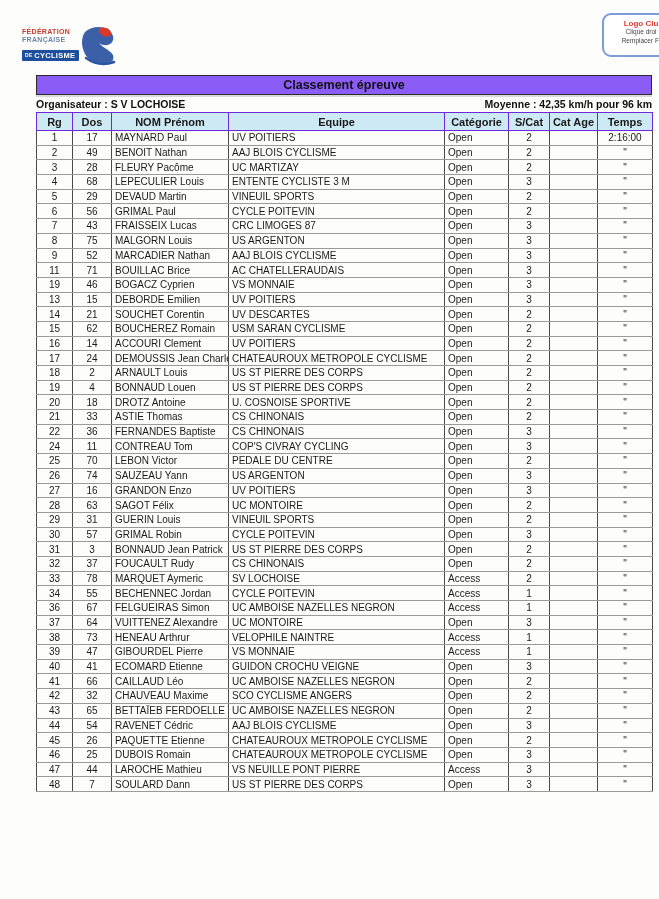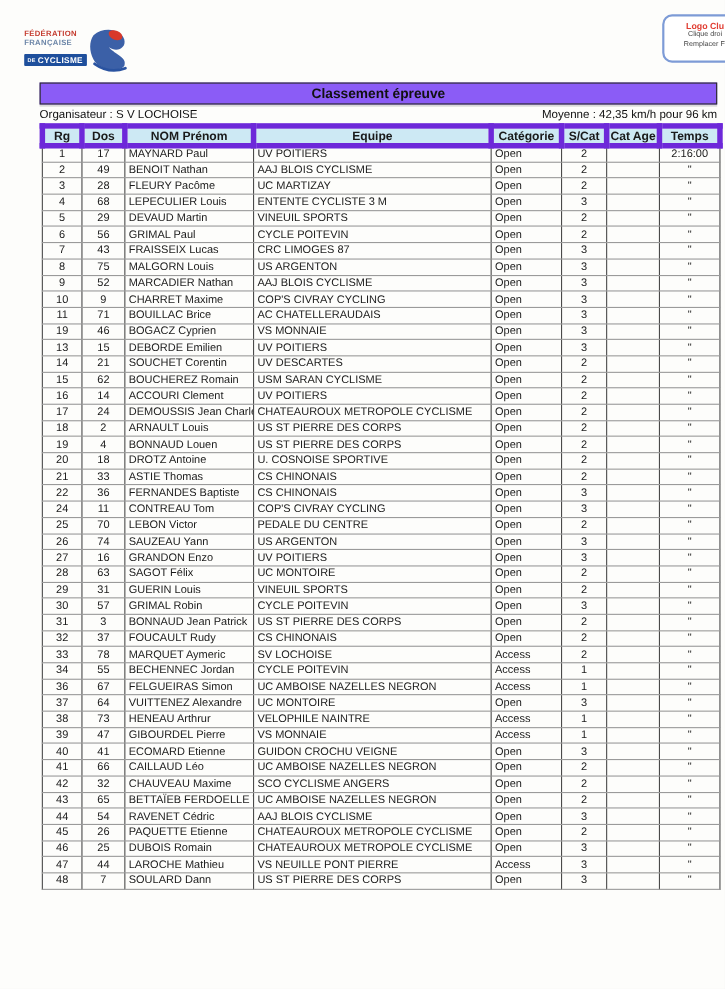--- a/index.html
+++ b/index.html
@@ -38,32 +38,32 @@
     border:1.5px solid #2b2b2b; background:#8b5cf6;
     display:flex; align-items:center; justify-content:center;
     font-size:12.5px; font-weight:bold; color:#111;
     box-shadow:0 2px 0 rgba(130,130,130,.28);
   }
 
   
   .meta-row {
     position:absolute; left:36px; top:98px; width:616px;
     display:flex; justify-content:space-between;
-    font-size:10.5px; font-weight:normal; color:#111;
+    font-size:10.5px; font-weight:bold; color:#111;
   }
 
   
   table.results {
     position:absolute; left:36px; top:112px; width:616px;
     border-collapse:collapse; table-layout:fixed;
     font-size:10px; color:#1a1a1a;
     border:1.5px solid #2b2b2b;
   }
   .results th {
-    background:#cde9f4; border:5px solid #6d28d9;
+    background:#cde9f4; border:1px solid #6d28d9;
     font-size:11px; font-weight:bold; height:18px; text-align:center;
     overflow:hidden; white-space:nowrap;
   }
   .results td {
     border-left:1px solid #4a4a4a; border-right:1px solid #4a4a4a;
     border-bottom:1px solid #9a9a9a;
     height:14.7px; padding:0 3px; overflow:hidden; white-space:nowrap;
     box-shadow:0 1px 0 rgba(160,160,160,.15);
   }
   .results td.c { text-align:center; padding:0 1px; }
@@ -210,30 +210,20 @@
           <td class="c">9</td>
           <td class="c">52</td>
           <td class="l">MARCADIER Nathan</td>
           <td class="l">AAJ BLOIS CYCLISME</td>
           <td class="l">Open</td>
           <td class="c">3</td>
           <td class="c"></td>
           <td class="c">"</td>
         </tr>
         <tr>
-          <td class="c">10</td>
-          <td class="c">9</td>
-          <td class="l">CHARRET Maxime</td>
-          <td class="l">COP'S CIVRAY CYCLING</td>
-          <td class="l">Open</td>
-          <td class="c">3</td>
-          <td class="c"></td>
-          <td class="c">"</td>
-        </tr>
-        <tr>
           <td class="c">11</td>
           <td class="c">71</td>
           <td class="l">BOUILLAC Brice</td>
           <td class="l">AC CHATELLERAUDAIS</td>
           <td class="l">Open</td>
           <td class="c">3</td>
           <td class="c"></td>
           <td class="c">"</td>
         </tr>
         <tr>

